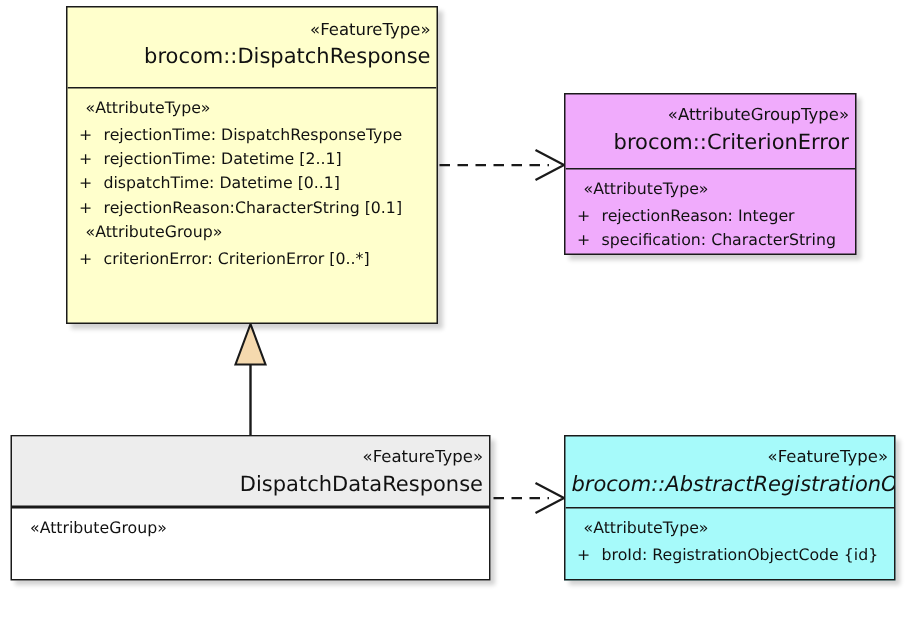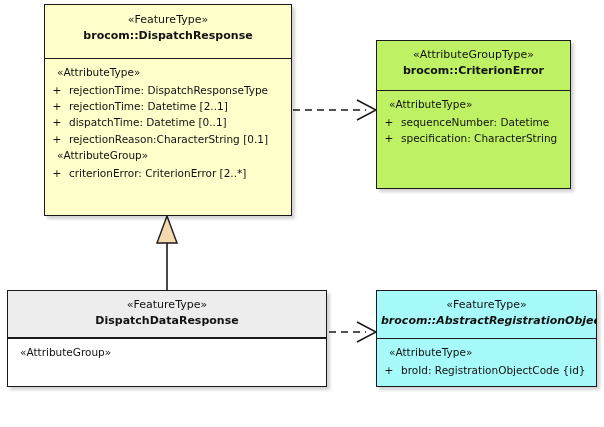--- a/index.html
+++ b/index.html
@@ -22,35 +22,35 @@
   }
   .uml-box {
     position: absolute;
     box-sizing: border-box;
     border: 1.5px solid #1a1a1a;
     box-shadow: 3px 3px 3px rgba(0,0,0,0.18);
     overflow: hidden;
   }
   .box-header {
     box-sizing: border-box;
-    text-align: center;
+    text-align: right;
     padding: 5px 4px 5px 4px;
     border-bottom: 1.5px solid #1a1a1a;
     line-height: 1.35;
   }
   .stereotype {
     display: block;
     font-size: 11px;
     color: #111111;
     white-space: nowrap;
   }
   .classname {
     display: block;
-    font-size: 11px;
-    font-weight: bold;
+    font-size: 14px;
+    font-weight: normal;
     color: #111111;
     white-space: nowrap;
     margin-top: 1px;
   }
   .classname.italic {
     font-style: italic;
   }
   .box-body {
     box-sizing: border-box;
     padding: 5px 2px 4px 0;
@@ -81,22 +81,22 @@
   }
 
   
   #box-dispatch-response {
     left: 44px; top: 4px; width: 248px; height: 212px;
     background: #ffffcc;
   }
   #box-dispatch-response .box-header { height: 54px; padding-top: 8px; }
 
   #box-criterion-error {
-    left: 376px; top: 40px; width: 195px; height: 149px;
-    background: #bef264;
+    left: 376px; top: 62px; width: 195px; height: 108px;
+    background: #f0abfc;
   }
   #box-criterion-error .box-header { height: 50px; padding-top: 7px; }
 
   #box-dispatch-data-response {
     left: 7px; top: 290px; width: 320px; height: 97px;
     background: #ffffff;
   }
   #box-dispatch-data-response .box-header {
     height: 48px; padding-top: 7px; background: #ededed;
     border-bottom-width: 2px;
@@ -152,34 +152,34 @@
         <span class="attr-vis">+</span><span class="attr-text">rejectionTime: Datetime [2..1]</span>
       </div>
       <div class="attr-row">
         <span class="attr-vis">+</span><span class="attr-text">dispatchTime: Datetime [0..1]</span>
       </div>
       <div class="attr-row">
         <span class="attr-vis">+</span><span class="attr-text">rejectionReason:CharacterString [0.1]</span>
       </div>
       <div class="group-label">«AttributeGroup»</div>
       <div class="attr-row">
-        <span class="attr-vis">+</span><span class="attr-text">criterionError: CriterionError [2..*]</span>
+        <span class="attr-vis">+</span><span class="attr-text">criterionError: CriterionError [0..*]</span>
       </div>
     </div>
   </div>
 
   <div class="uml-box" id="box-criterion-error">
     <div class="box-header">
       <span class="stereotype">«AttributeGroupType»</span>
       <span class="classname">brocom::CriterionError</span>
     </div>
     <div class="box-body">
       <div class="group-label">«AttributeType»</div>
       <div class="attr-row">
-        <span class="attr-vis">+</span><span class="attr-text">sequenceNumber: Datetime</span>
+        <span class="attr-vis">+</span><span class="attr-text">rejectionReason: Integer</span>
       </div>
       <div class="attr-row">
         <span class="attr-vis">+</span><span class="attr-text">specification: CharacterString</span>
       </div>
     </div>
   </div>
 
   <div class="uml-box" id="box-dispatch-data-response">
     <div class="box-header">
       <span class="stereotype">«FeatureType»</span>

